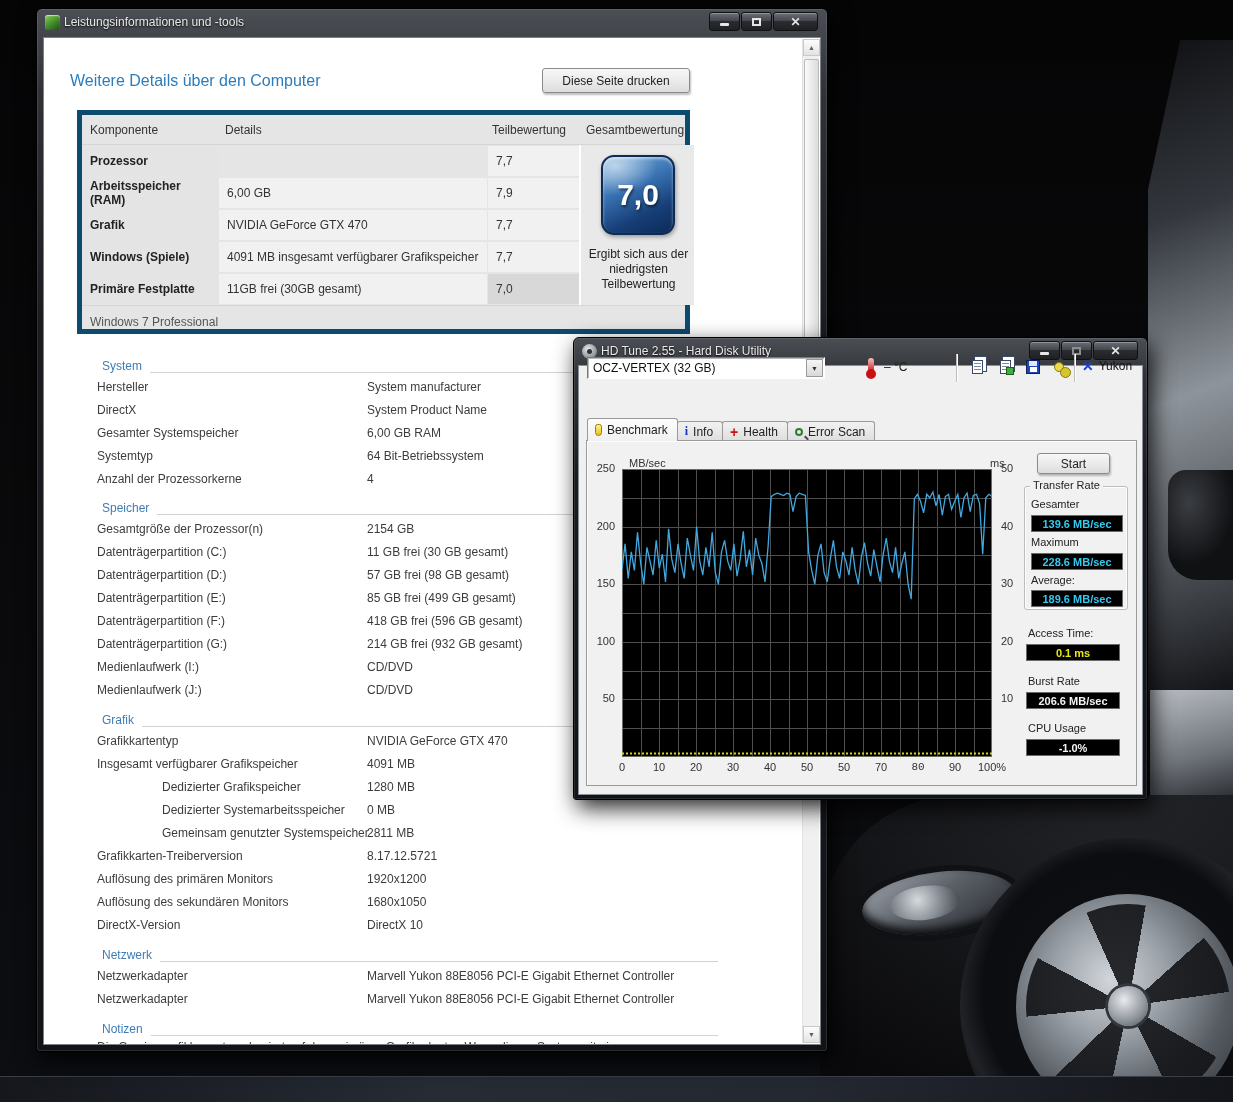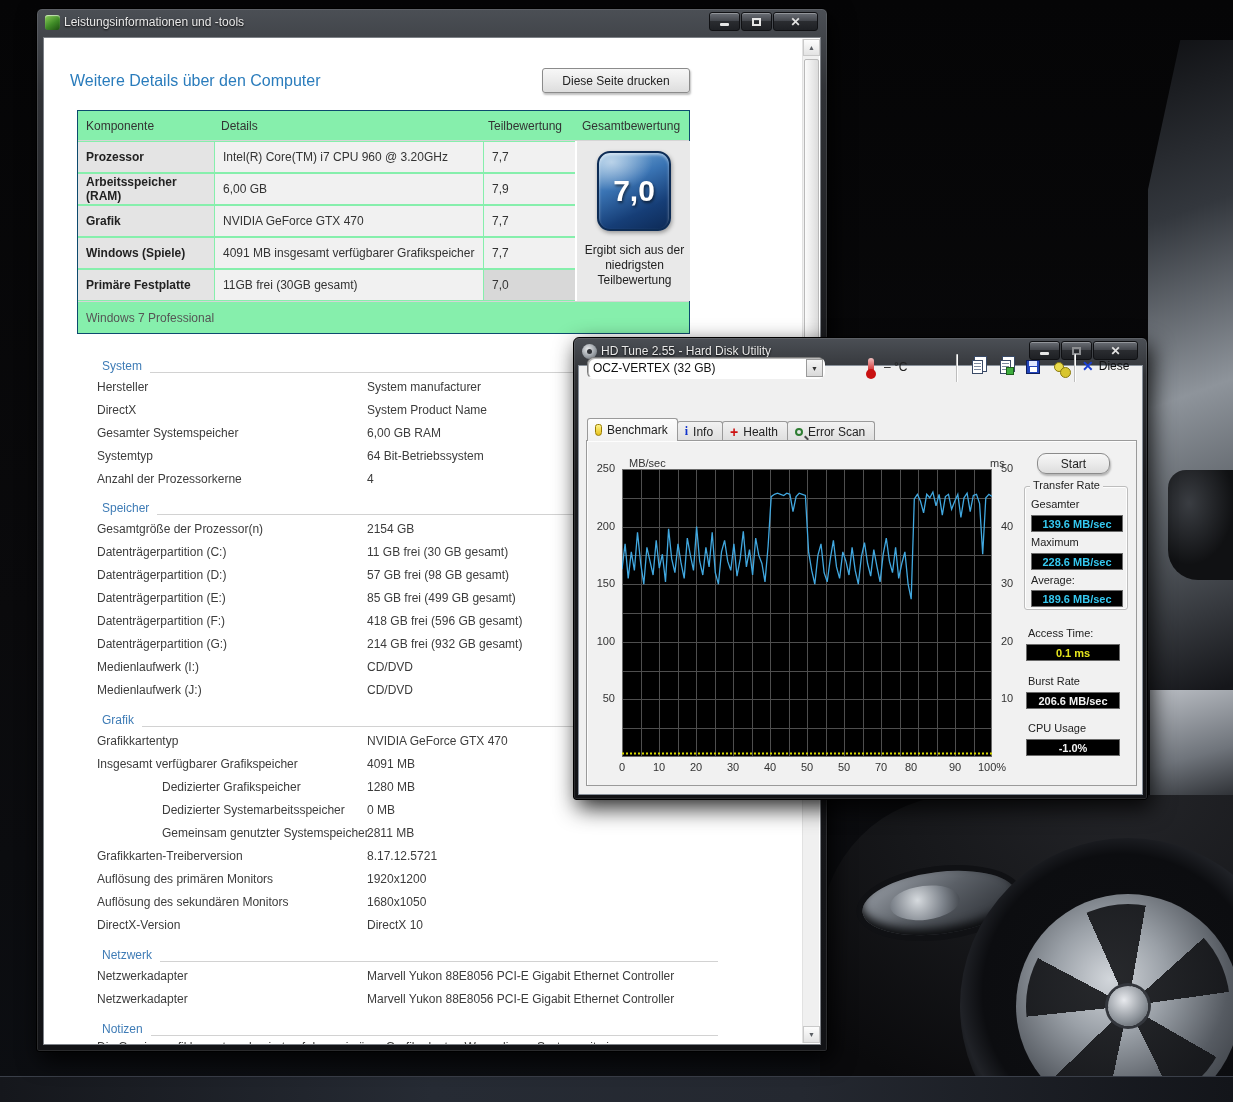--- a/index.html
+++ b/index.html
@@ -40,21 +40,21 @@
   .win-perf{left:36px;top:8px;width:792px;height:1044px;}
   .perf-client{position:absolute;left:6px;top:28px;right:6px;bottom:6px;background:#fff;border:1px solid #7d8187;overflow:hidden;text-decoration:underline;}
   .scrollbar{position:absolute;top:1px;right:1px;bottom:1px;width:17px;background:#f0f0f0;border-left:1px solid #e2e2e2;}
   .sb-btn{position:absolute;left:0;width:17px;height:17px;background:linear-gradient(180deg,#fdfdfd,#e3e3e3);border:1px solid #c9c9c9;color:#5a5e63;font-size:7px;display:flex;align-items:center;justify-content:center;}
   .sb-up{top:0;} .sb-down{bottom:0;}
   .sb-thumb{position:absolute;left:1px;top:20px;width:15px;height:282px;border:1px solid #b9b9b9;border-radius:2px;background:linear-gradient(90deg,#fbfbfb,#dcdcdc);}
   .page-title{position:absolute;left:26px;top:34px;font-size:16px;color:#2a7cbc;}
   .btn{background:linear-gradient(180deg,#f7f7f7 0%,#ebebeb 50%,#dddddd 100%);border:1px solid #8b8b8b;border-radius:3px;color:#222;font-size:12px;display:flex;align-items:center;justify-content:center;box-shadow:1px 2px 2px rgba(0,0,0,.25);}
   .print-btn{position:absolute;left:498px;top:30px;width:148px;height:25px;}
 
-  .score-table{position:absolute;left:33px;top:72px;width:613px;height:224px;border:1px solid #0c4a6e;background:#86efac;font-size:12px;}
+  .score-table{position:absolute;left:33px;top:72px;width:613px;height:224px;border:5px solid #0c4a6e;background:#e5e5e5;font-size:12px;}
   .st-head{position:absolute;left:0;top:0;right:0;height:30px;border-bottom:1px solid #d5d5d5;color:#333;}
   .st-head span{position:absolute;top:8px;}
   .h-c1{left:8px;} .h-c2{left:143px;} .h-c3{left:410px;} .h-c4{left:504px;}
   .st-rows{position:absolute;left:0;top:30px;width:497px;}
   .trow{position:relative;height:32px;margin-bottom:0;}
   .tcell{position:absolute;top:1px;bottom:1px;display:flex;align-items:center;padding:0 8px;}
   .c-comp{left:0;width:136px;background:#e4e4e4;font-weight:bold;color:#222;}
   .c-det{left:137px;width:268px;background:#f1f1f1;color:#333;}
   .c-score{left:406px;width:91px;background:#f1f1f1;color:#333;}
   .trow.hl .c-score{background:#d8d8d8;}
@@ -68,21 +68,21 @@
   .sec-line{flex:1;border-top:1px solid #d2d2d2;margin-top:2px;}
   .sec-row{position:absolute;height:23px;font-size:12px;color:#3c3c3c;}
   .sec-row .lbl{position:absolute;left:53px;top:4px;}
   .sec-row .lbl.ind{left:118px;}
   .sec-row .val{position:absolute;left:323px;top:4px;}
   .notes-partial{position:absolute;left:53px;width:600px;height:9px;overflow:hidden;font-size:12px;color:#3c3c3c;}
 
   
   .win-hdtune{left:573px;top:337px;width:575px;height:463px;}
   .hdt-client{position:absolute;left:4px;top:27px;right:4px;bottom:4px;background:#f0f0f0;border:1px solid #88909a;}
-  .hdt{position:absolute;border-radius:7px;}
+  .hdt{position:absolute;}
   .combo{left:13px;top:19px;width:238px;height:22px;background:#fff;border:1px solid;border-color:#7a7a7a #fff #fff #7a7a7a;box-shadow:inset 1px 1px 0 #b8b8b8;font-size:12px;color:#111;display:flex;align-items:center;padding-left:5px;}
   .combo-arrow{position:absolute;right:1px;top:1px;width:17px;height:18px;background:linear-gradient(180deg,#f5f5f5,#d9d9d9);border:1px solid #9a9a9a;display:flex;align-items:center;justify-content:center;font-size:7px;color:#333;}
   .thermo{left:294px;top:20px;width:6px;height:15px;background:linear-gradient(180deg,#f0c0c0,#cc1111);border-radius:3px 3px 0 0;}
   .thermo::after{content:"";position:absolute;left:-2px;bottom:-6px;width:10px;height:10px;border-radius:50%;background:#c91111;}
   .temp-text{left:310px;top:22px;font-size:12px;color:#222;}
   .tsep{top:16px;width:1px;height:28px;background:#bdbdbd;box-shadow:1px 0 0 #fff;}
   .tool{top:19px;width:22px;height:20px;display:flex;align-items:center;justify-content:center;}
   .ic-doc{position:relative;width:11px;height:14px;background:#fff;border:1px solid #3a4a66;box-shadow:3px -3px 0 -0px #fff,3px -3px 0 1px #3a4a66;}
   .ic-doc i{position:absolute;left:1px;top:2px;width:7px;height:1px;background:#7d8aa0;box-shadow:0 3px 0 #7d8aa0,0 6px 0 #7d8aa0;}
   .ic-doc.img::after{content:"";position:absolute;right:-4px;bottom:-2px;width:6px;height:6px;background:#3fae3f;border:1px solid #1c5f1c;}
@@ -108,21 +108,21 @@
 
   .axis-label{position:absolute;font-size:11px;color:#333;}
   .chart-plot{position:absolute;left:47px;top:130px;width:370px;height:288px;background:#000;}
   .ytick{position:absolute;font-size:11px;color:#333;white-space:nowrap;}
   .ylabels-left{position:absolute;left:10px;top:130px;width:33px;height:288px;}
   .ylabels-left .ytick{right:5px;}
   .ylabels-right{position:absolute;left:421px;top:130px;width:30px;height:288px;}
   .xlabels{position:absolute;left:47px;top:422px;width:380px;height:14px;}
   .xtick{position:absolute;width:34px;text-align:center;font-size:11px;color:#333;}
 
-  .start-btn{position:absolute;left:462px;top:114px;width:73px;height:21px;font-size:12px;border-radius:9px;}
+  .start-btn{position:absolute;left:462px;top:114px;width:73px;height:21px;font-size:12px;}
   .groupbox{position:absolute;left:449px;top:147px;width:104px;height:124px;border:1px solid #bdbdbd;border-radius:3px;box-shadow:inset 0 0 0 1px #fdfdfd;}
   .gb-legend{position:absolute;left:5px;top:-8px;background:#f1f1f1;padding:0 3px;font-size:11px;color:#222;white-space:nowrap;}
   .rlabel{position:absolute;font-size:11px;color:#222;white-space:nowrap;}
   .vbox{position:absolute;height:17px;background:#000;border:1px solid #6a6a6a;display:flex;align-items:center;justify-content:center;font-size:11px;font-weight:bold;white-space:nowrap;}
   .v-cyan{color:#35c8f0;} .v-yellow{color:#e6e61e;} .v-white{color:#f2f2f2;}
 </style>
 </head>
 <body>
 
 <div class="stage">
@@ -162,21 +162,20 @@
       <div class="score-table">
         <div class="st-head">
           <span class="h-c1">Komponente</span>
           <span class="h-c2">Details</span>
           <span class="h-c3">Teilbewertung</span>
           <span class="h-c4">Gesamtbewertung</span>
         </div>
         <div class="st-rows">
             <div class="trow">
               <div class="tcell c-comp">Prozessor</div>
-              <div class="tcell c-det">Intel(R) Core(TM) i7 CPU 960 @ 3.20GHz</div>
               <div class="tcell c-score">7,7</div>
             </div>
             <div class="trow">
               <div class="tcell c-comp">Arbeitsspeicher (RAM)</div>
               <div class="tcell c-det">6,00 GB</div>
               <div class="tcell c-score">7,9</div>
             </div>
             <div class="trow">
               <div class="tcell c-comp">Grafik</div>
               <div class="tcell c-det">NVIDIA GeForce GTX 470</div>
@@ -365,21 +364,21 @@
       </div>
     <div class="hdt tool" style="left:448px;">
         <span class="ic-save"></span>
       </div>
     <div class="hdt tool" style="left:474px;">
         <span class="ic-gear"></span>
       </div>
     <div class="hdt tsep" style="left:500px;"></div>
     <div class="hdt exit">
       <span class="x">✕</span>
-      <span class="t">Diese</span>
+      <span class="t">Yukon</span>
     </div>
 
     <div class="tabs" id="tabs-host">
         <div class="tab active">
           <span class="tabicon ti-bench"></span>
           <span>Benchmark</span>
         </div>
         <div class="tab">
           <span class="tabicon ti-info">i</span>
           <span>Info</span>
@@ -445,21 +444,21 @@
         </div>
       <div class="xlabels" style="left:35px;top:320px;" id="x-host">
           <span class="xtick" style="left: -17px;">0</span>
           <span class="xtick" style="left: 20px;">10</span>
           <span class="xtick" style="left: 57px;">20</span>
           <span class="xtick" style="left: 94px;">30</span>
           <span class="xtick" style="left: 131px;">40</span>
           <span class="xtick" style="left: 168px;">50</span>
           <span class="xtick" style="left: 205px;">50</span>
           <span class="xtick" style="left: 242px;">70</span>
-          <span class="xtick" style="left: 272px;">80</span>
+          <span class="xtick" style="left: 279px; font-family: Liberation Mono, monospace;">80</span>
           <span class="xtick" style="left: 316px;">90</span>
           <span class="xtick" style="left: 353px;">100%</span>
         </div>
 
       <div class="btn start-btn" style="left:450px;top:12px;">Start</div>
       <div class="groupbox" style="left:437px;top:45px;">
         <span class="gb-legend">Transfer Rate</span>
         <span class="rlabel" style="left:6px;top:11px;">Gesamter</span>
         <div class="vbox v-cyan" style="left:6px;top:28px;width:92px;">139.6 MB/sec</div>
         <span class="rlabel" style="left:6px;top:49px;">Maximum</span>

